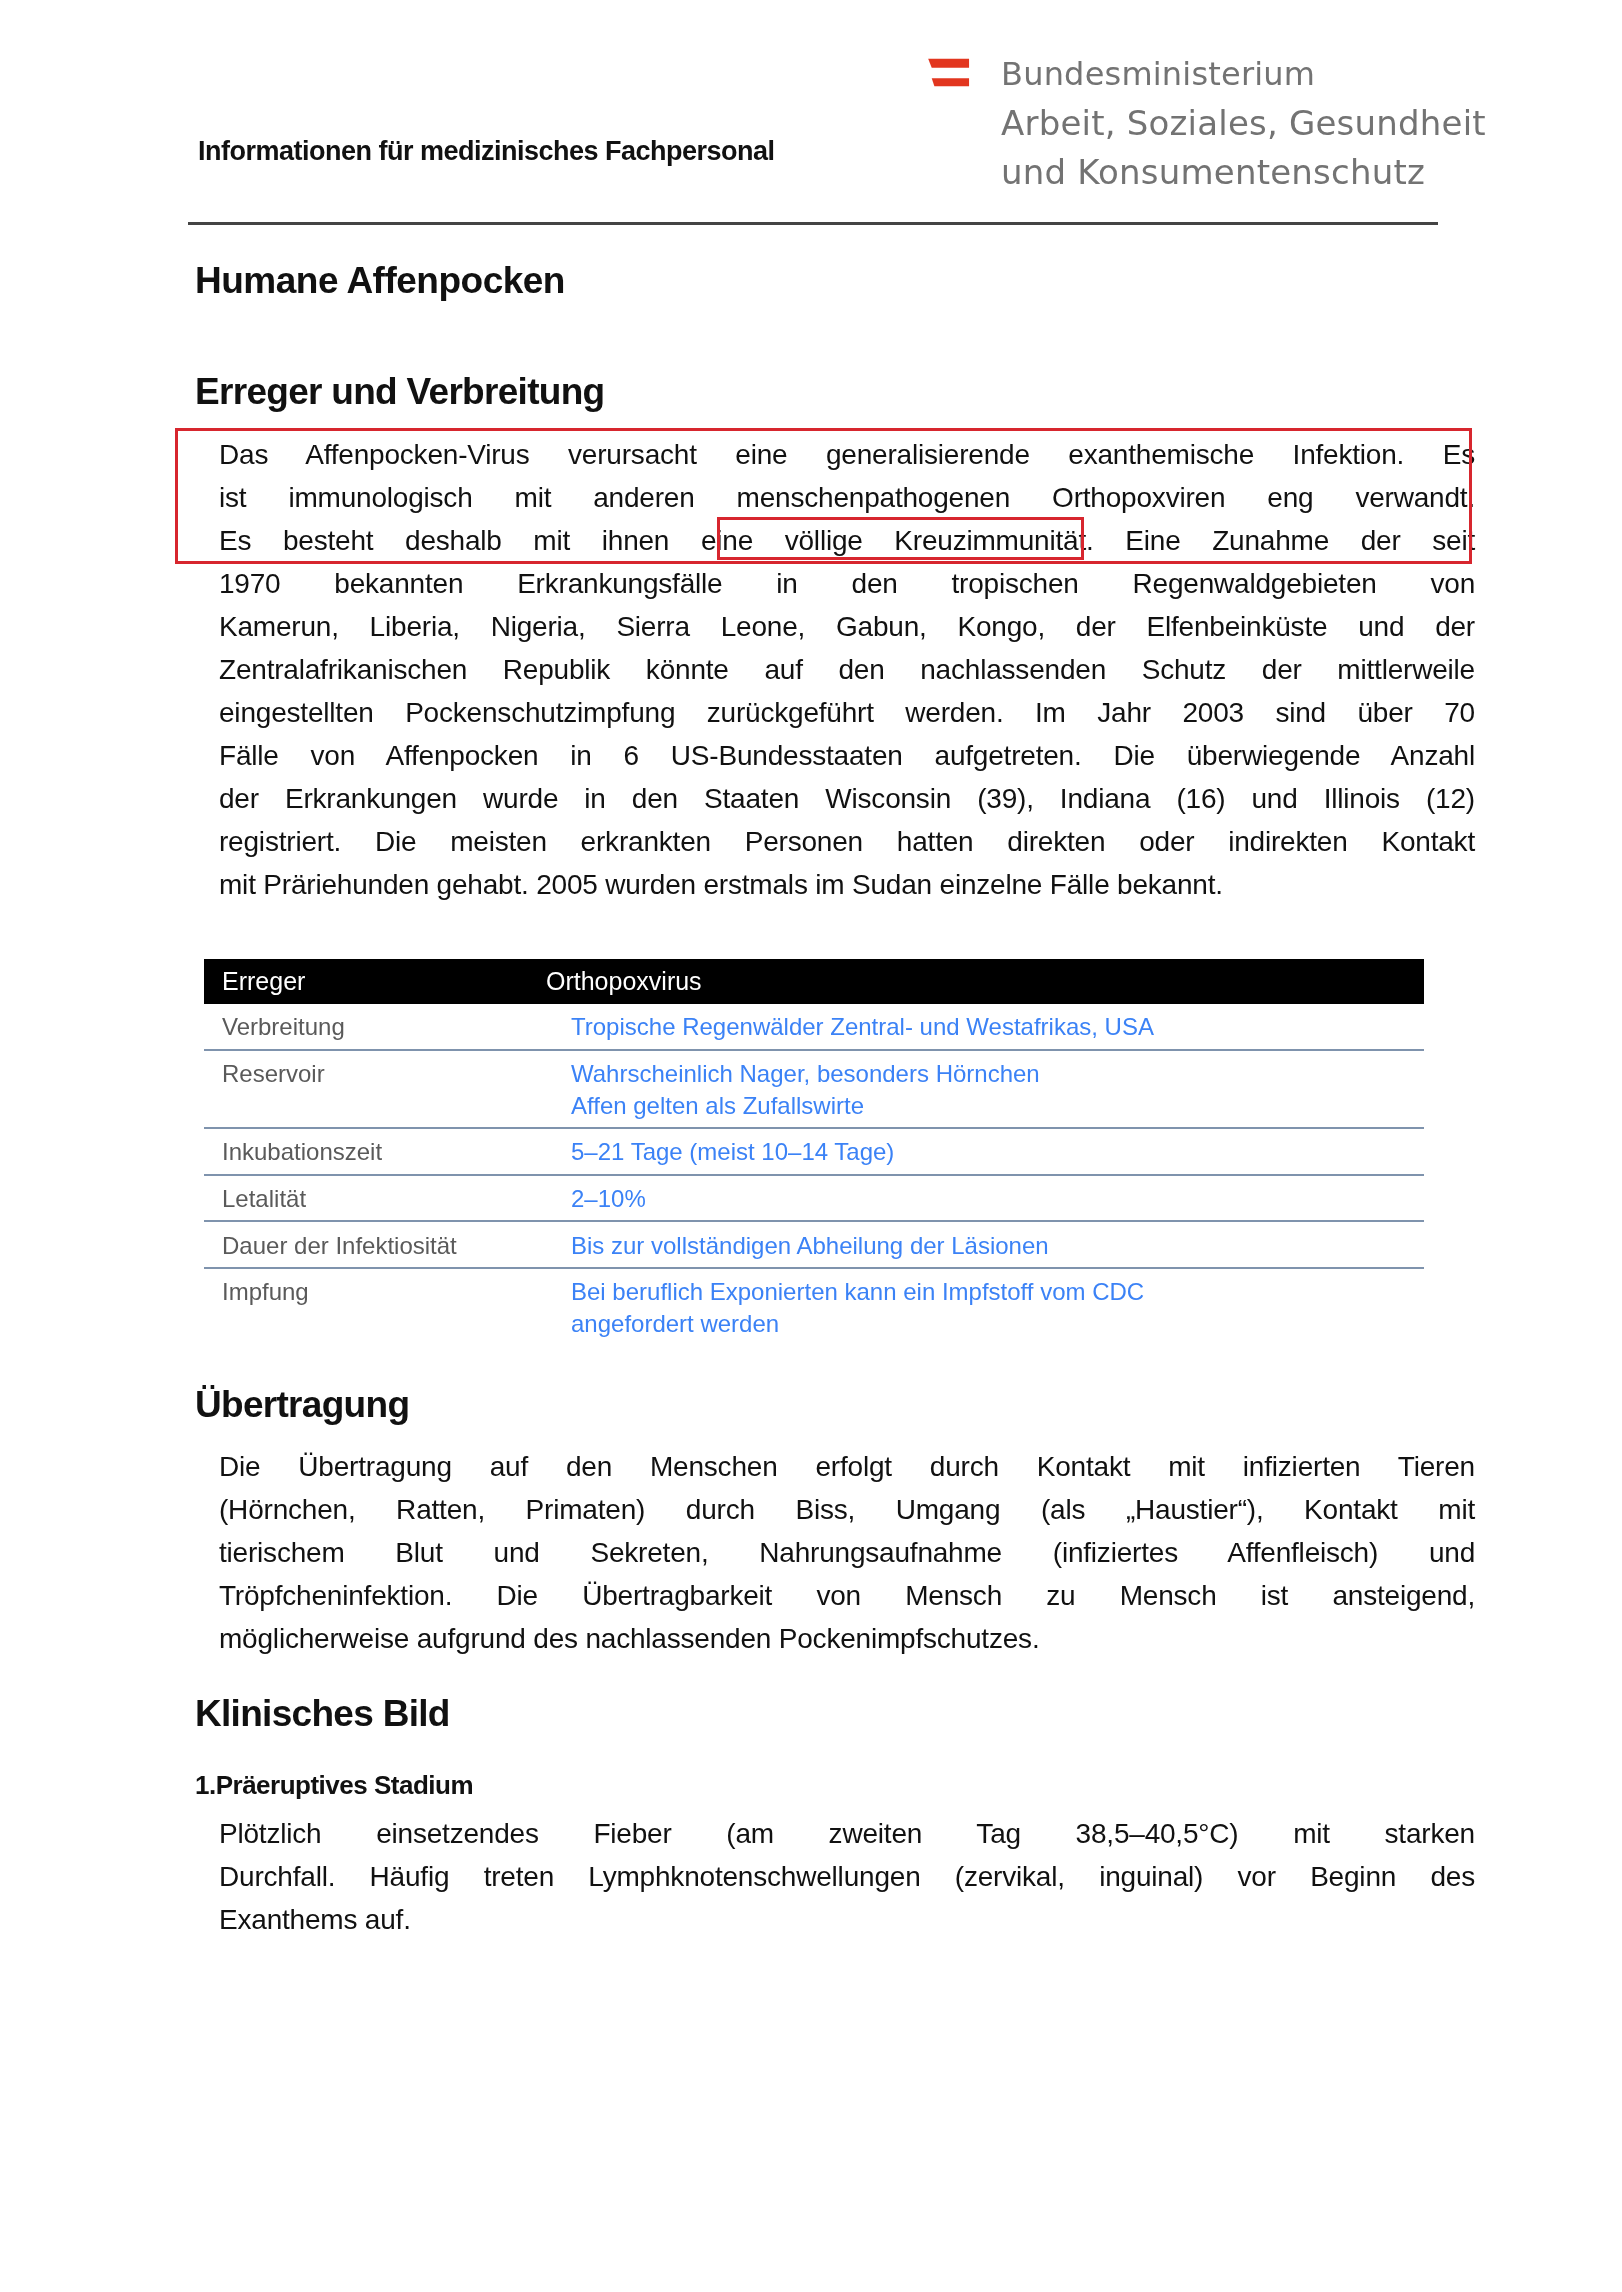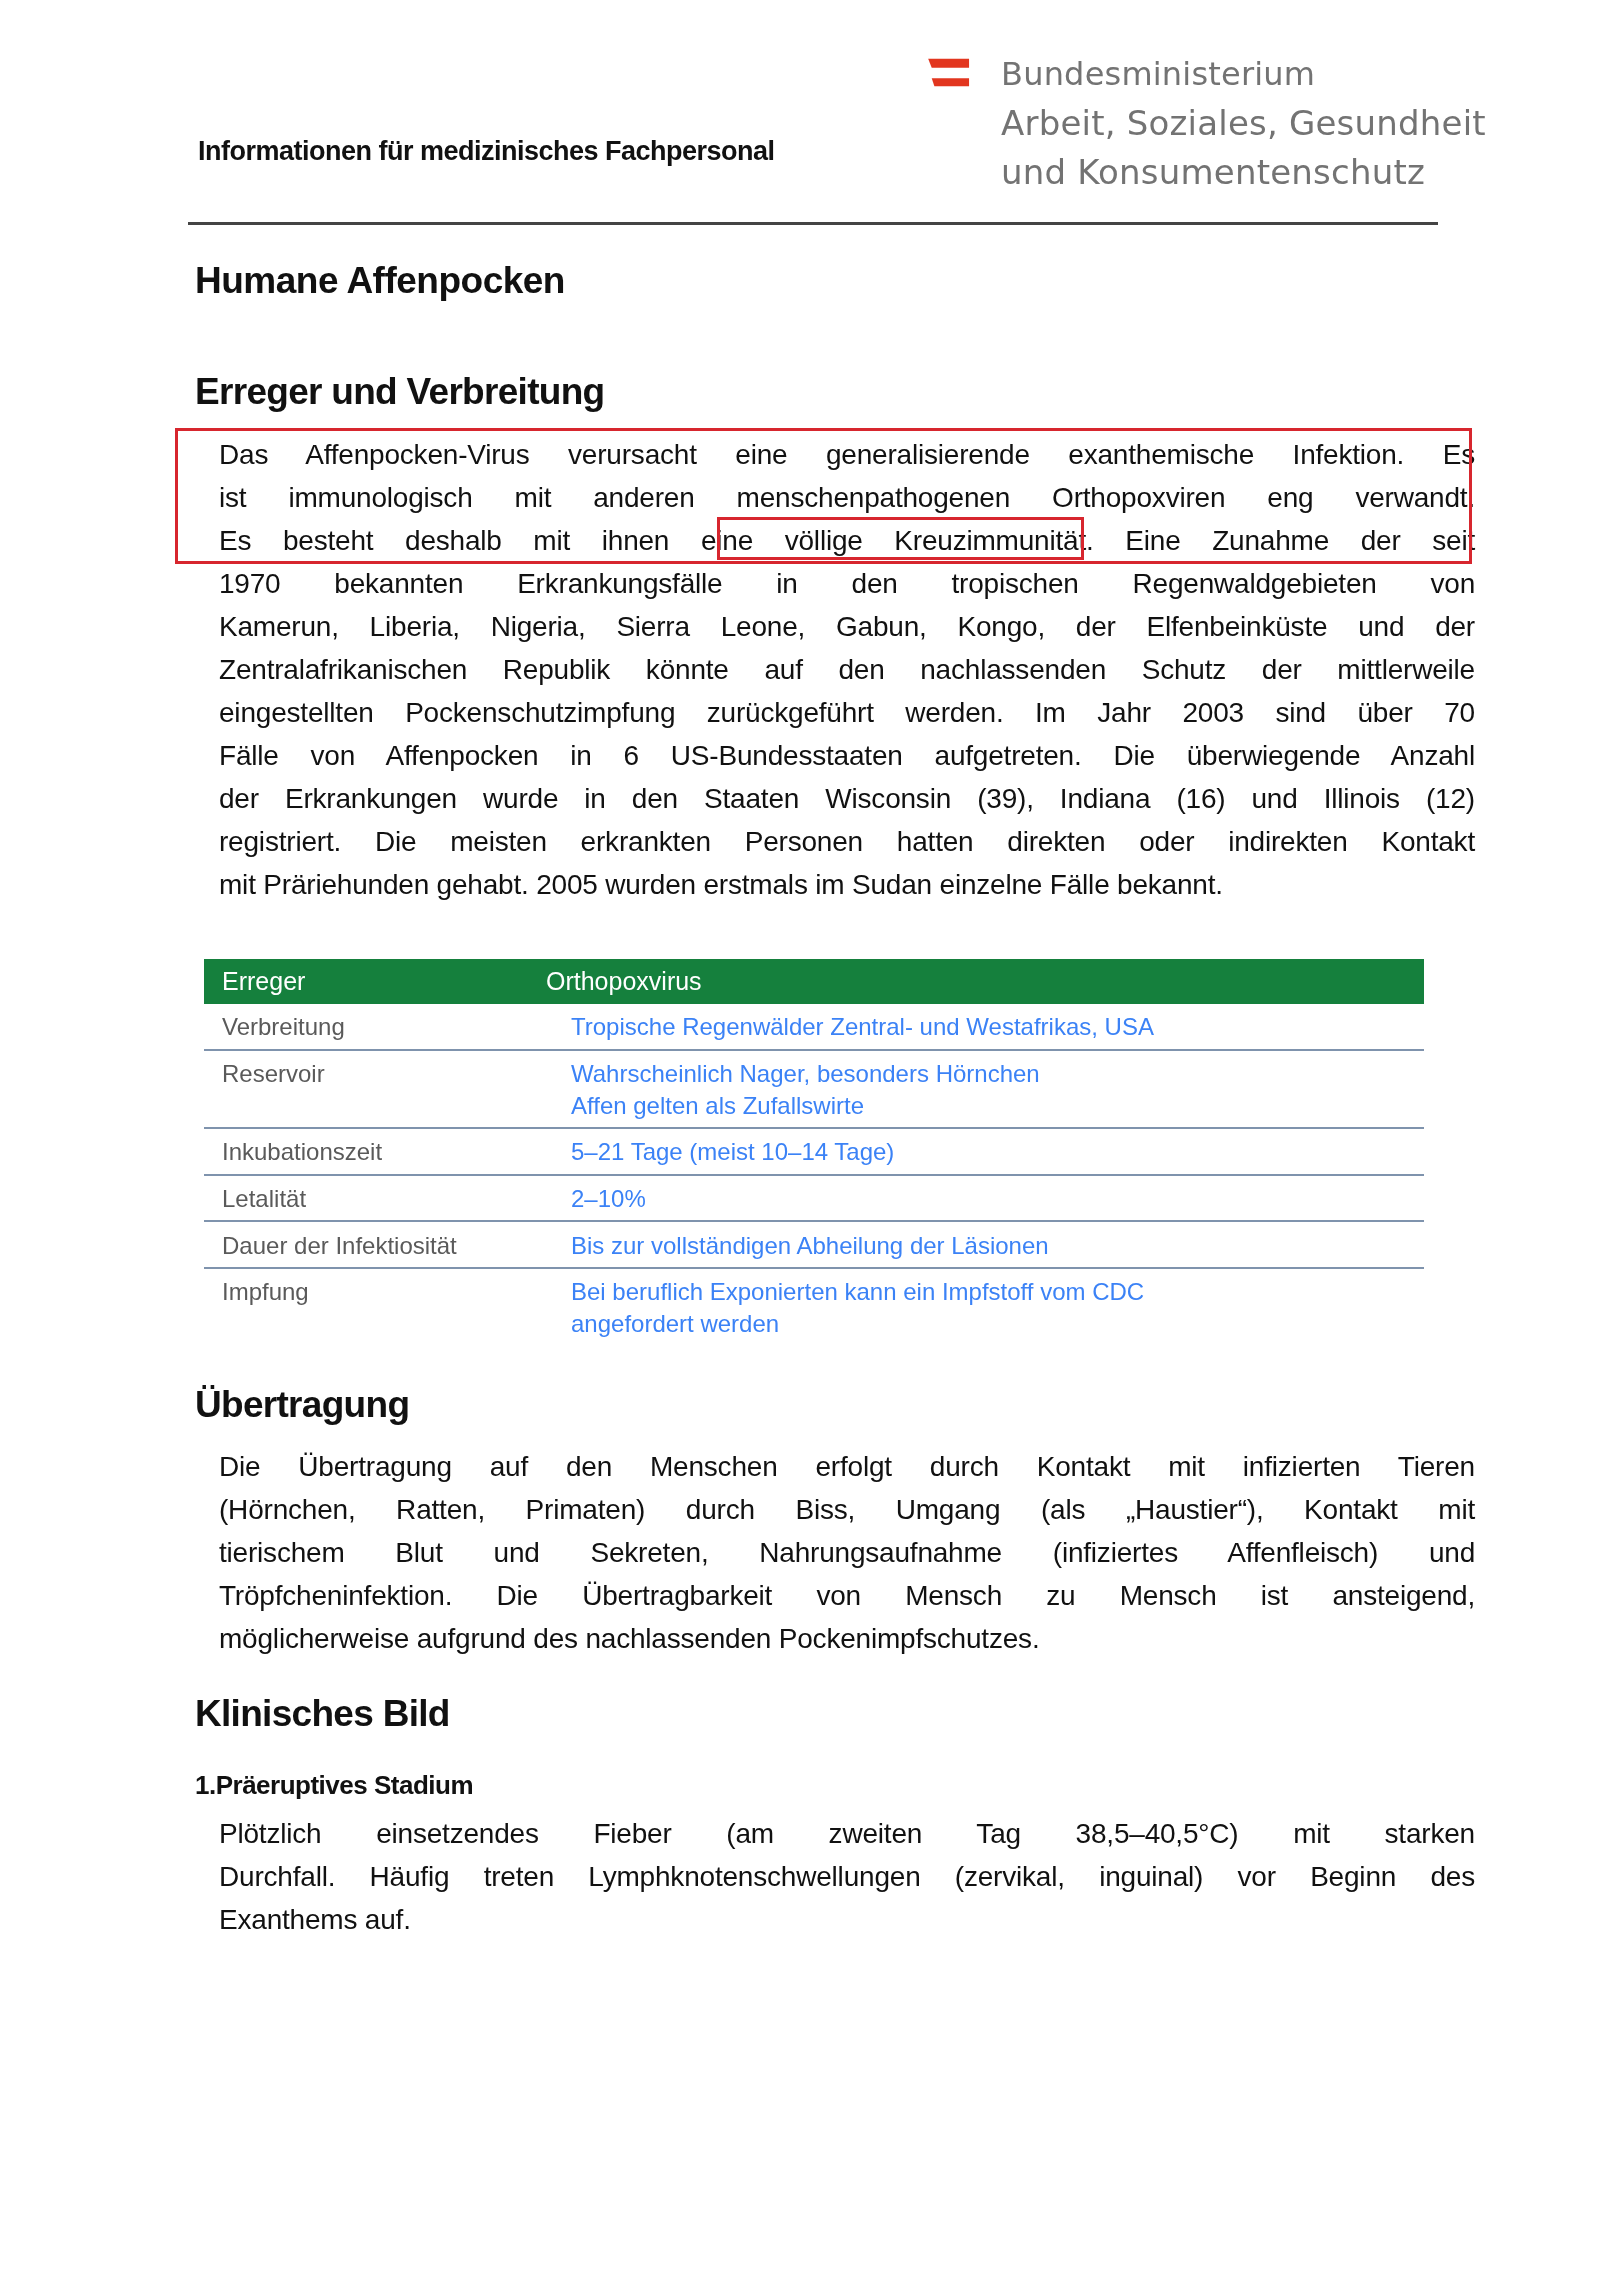--- a/index.html
+++ b/index.html
@@ -26,21 +26,21 @@
           text-align: justify; text-align-last: justify; letter-spacing: -0.2px; }
   .line.last { text-align: left; text-align-last: left; }
 
   
   .hl-outer { left: 175px; top: 428px; width: 1297px; height: 136px; border: 3.6px solid #d7262e; box-sizing: border-box; }
   .hl-inner { left: 717px; top: 517px; width: 367px; height: 43px; border: 3.6px solid #d7262e; box-sizing: border-box; }
 
   
   .tbl { left: 204px; top: 959px; width: 1220px; }
   .trow { position: relative; display: flex; border-bottom: 2.7px solid #7f93ad; }
-  .trow.head { background: #15803d; color: #fff; border-bottom: none; height: 45px; align-items: center; }
+  .trow.head { background: #000000; color: #fff; border-bottom: none; height: 45px; align-items: center; }
   .trow.head .c1, .trow.head .c2 { color: #fff; font-size: 25px; }
   .c1 { width: 342px; padding-left: 18px; box-sizing: border-box; font-size: 24px; color: #5a5a5a; }
   .c2 { flex: 1; font-size: 24px; color: #3b82f6; }
   .trow.body { padding: 7.2px 0 5.4px 0; gap: 25px; }
   .trow.body.last { border-bottom: none; }
   .cell-line { line-height: 32px; white-space: nowrap; }
 </style>
 </head>
 <body>
 

